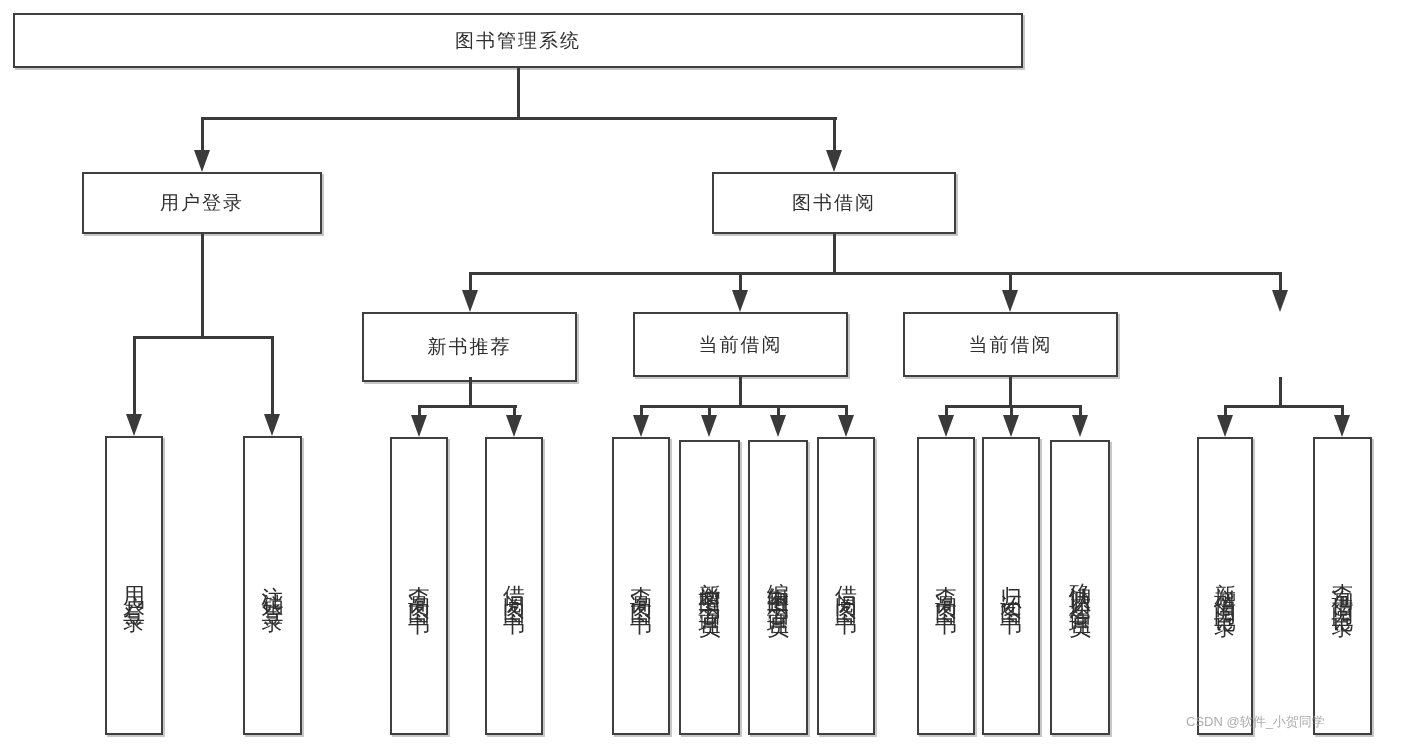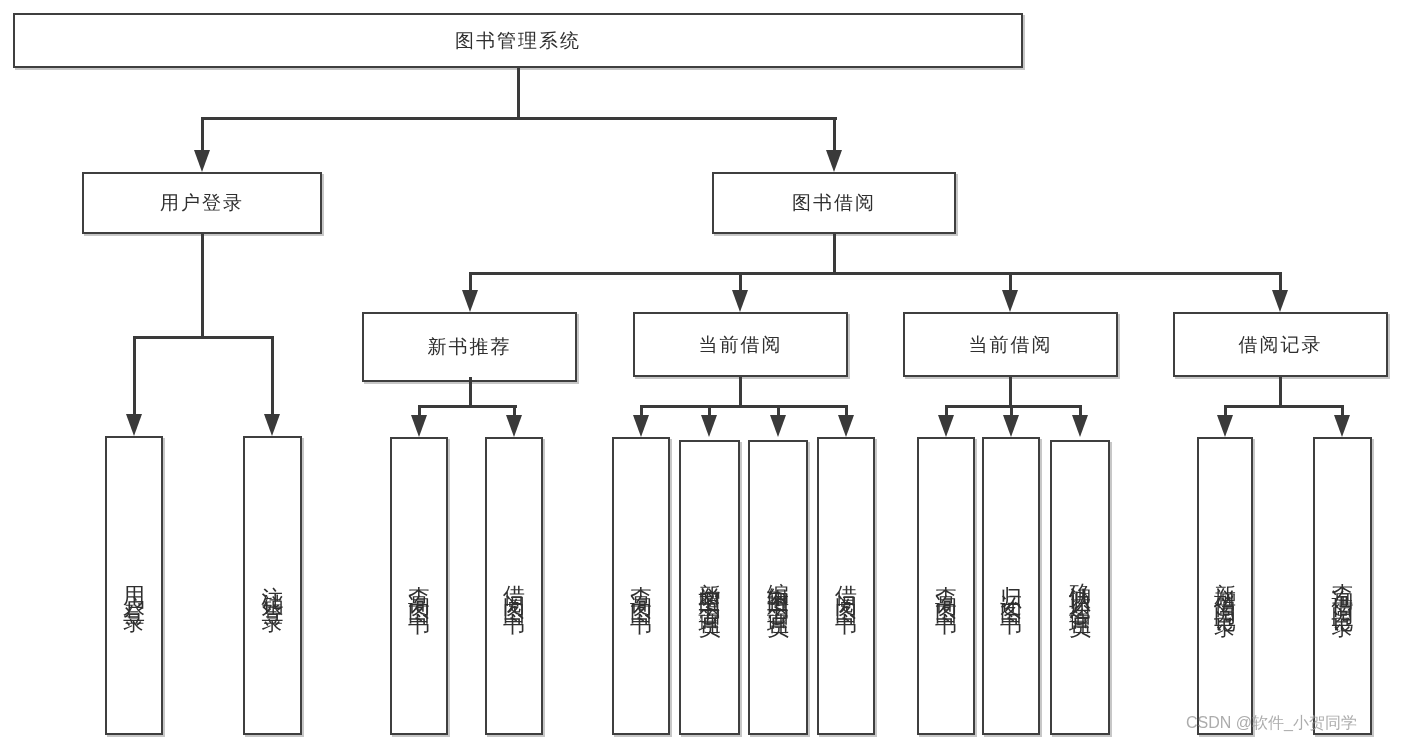--- a/index.html
+++ b/index.html
@@ -45,21 +45,21 @@
     position: absolute;
     width: 0; height: 0;
     border-left: 8px solid transparent;
     border-right: 8px solid transparent;
     border-top: 22px solid #3a3a3a;
   }
   .watermark {
     position: absolute;
     left: 1186px;
     top: 713px;
-    font-size: 16px;
+    font-size: 13px;
     color: rgba(158,158,158,0.85);
     white-space: nowrap;
     z-index: 5;
   }
 </style>
 </head>
 <body>
 
 <div class="canvas">
 
@@ -102,23 +102,20 @@
   <div class="arrow" style="left:1272px; top:290px;"></div>
 
   <div class="box h" style="left:362px; top:312px; width:215px; height:70px;">
     <span>新书推荐</span>
   </div>
   <div class="box h" style="left:633px; top:312px; width:215px; height:65px;">
     <span>当前借阅</span>
   </div>
   <div class="box h" style="left:903px; top:312px; width:215px; height:65px;">
     <span>当前借阅</span>
-  </div>
-  <div class="box h" style="left:1173px; top:312px; width:215px; height:65px;">
-    <span>借阅记录</span>
   </div>
 
   <div class="line" style="left:469px; top:377px; width:3px; height:31px;"></div>
   <div class="line" style="left:418px; top:405px; width:99px; height:3px;"></div>
   <div class="line" style="left:418px; top:405px; width:3px; height:14px;"></div>
   <div class="line" style="left:513px; top:405px; width:3px; height:14px;"></div>
   <div class="arrow" style="left:411px; top:415px;"></div>
   <div class="arrow" style="left:506px; top:415px;"></div>
 
   <div class="line" style="left:739px; top:377px; width:3px; height:31px;"></div>

